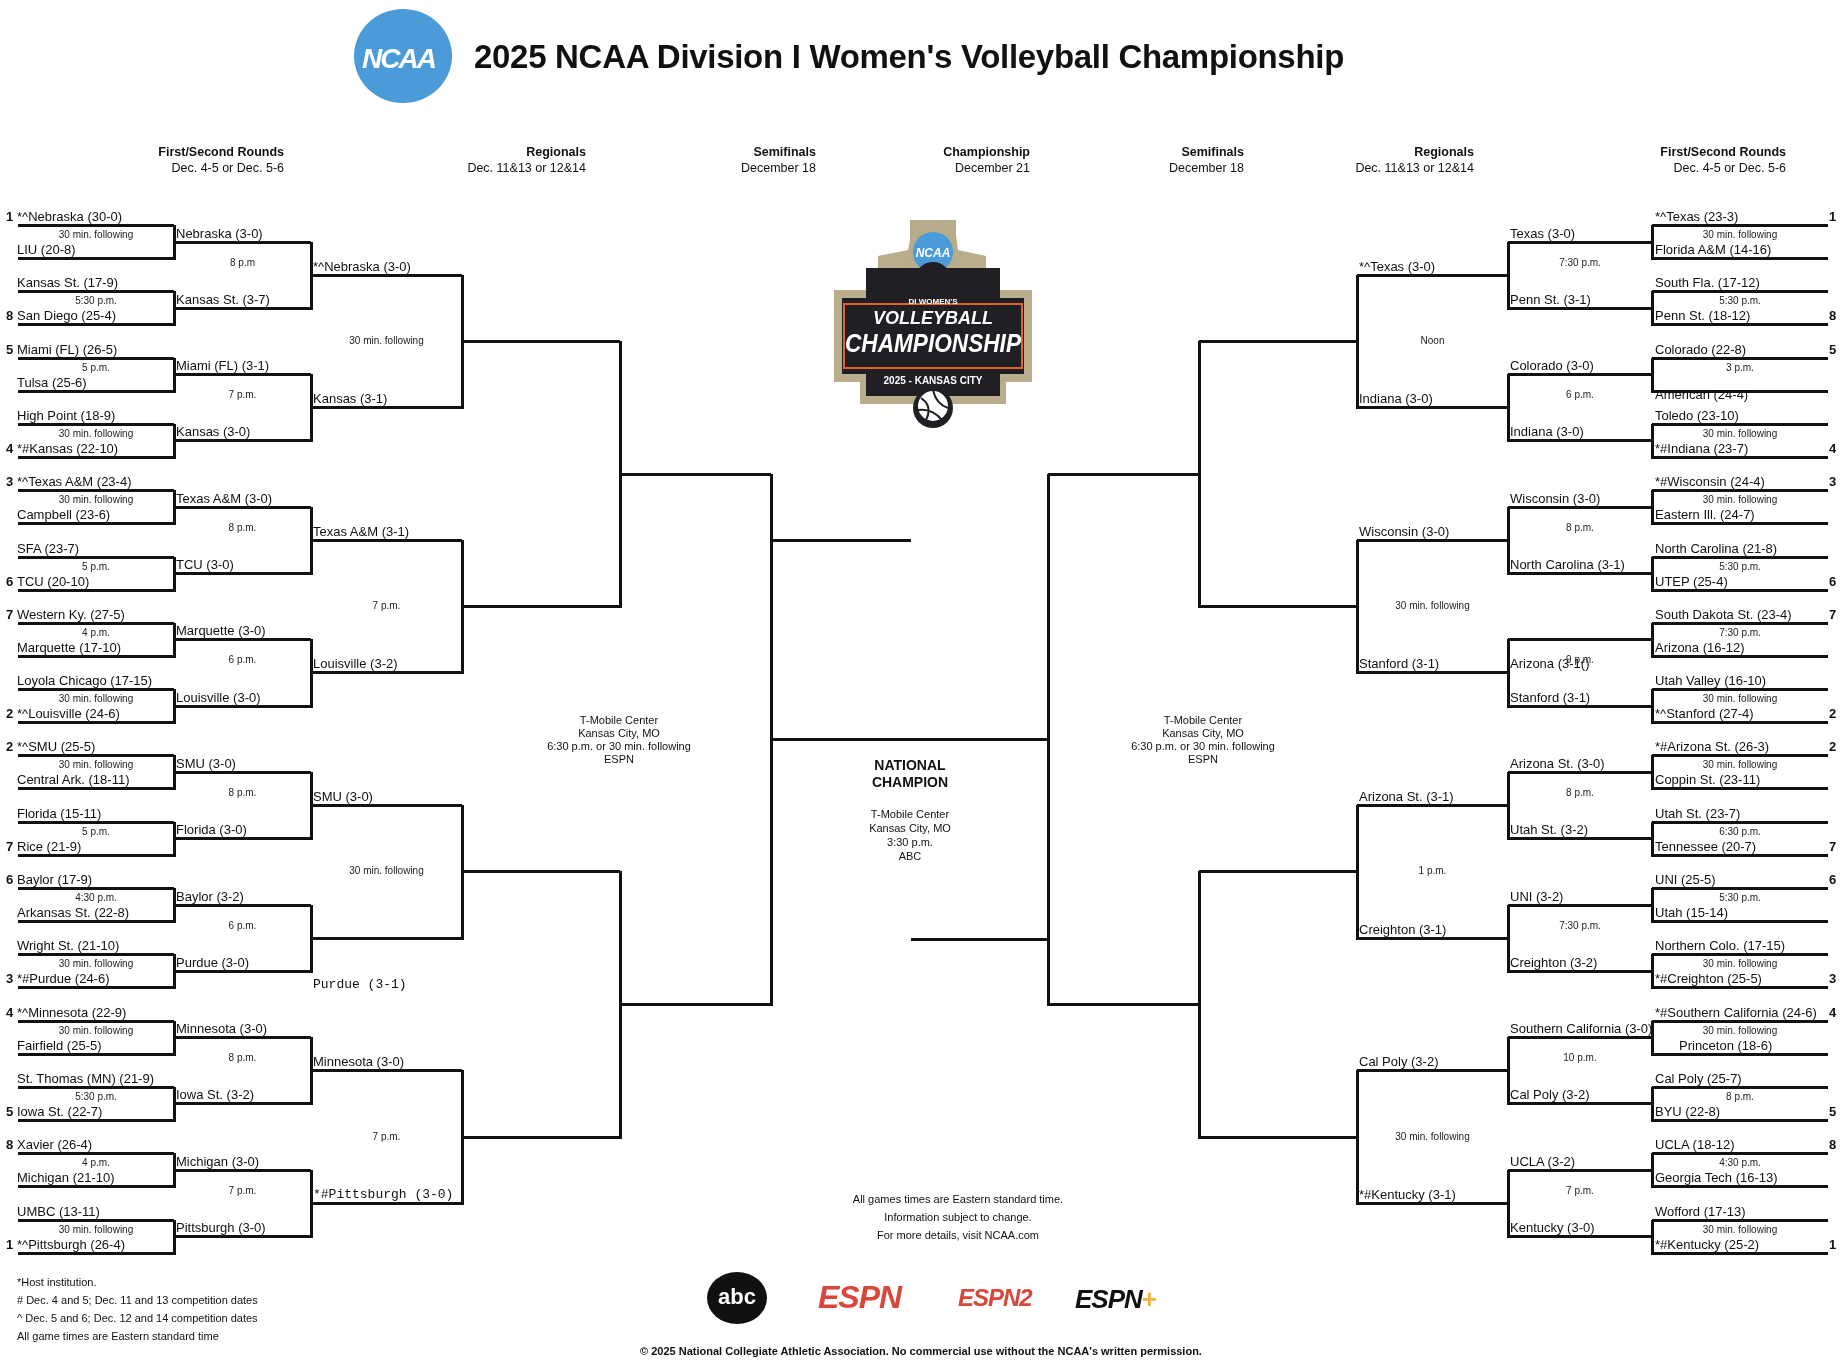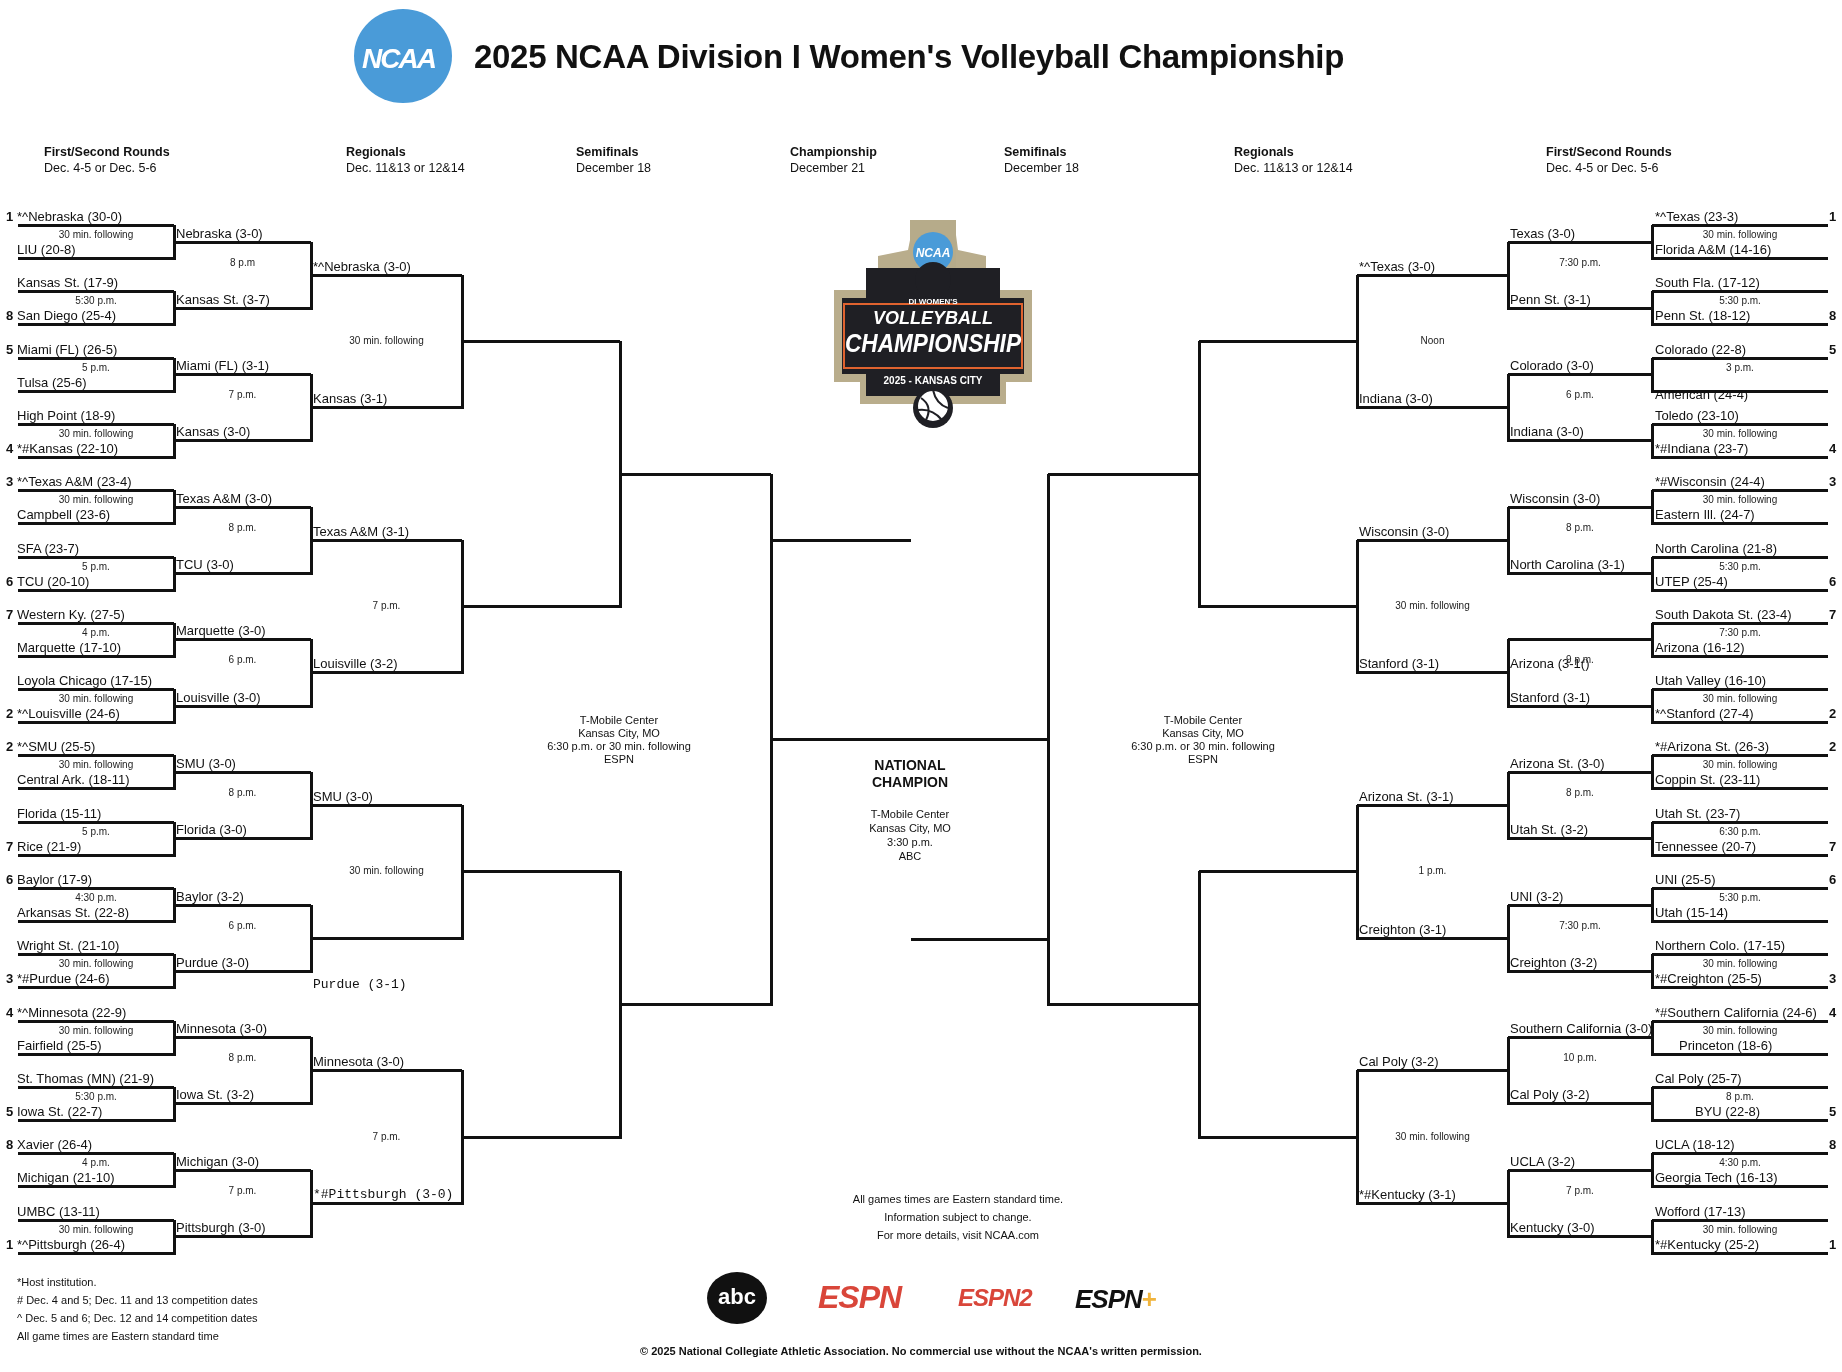--- a/index.html
+++ b/index.html
@@ -3,21 +3,21 @@
 <meta charset="utf-8">
 <style>
   html, body { margin:0; padding:0; background:#ffffff; }
   body { width:1842px; height:1372px; position:relative; overflow:hidden;
          font-family:"Liberation Sans", sans-serif; color:#111; }
   .hline { position:absolute; height:3px; background:#111; }
   .vline { position:absolute; width:3px; background:#111; }
   .team { position:absolute; font-size:13px; line-height:15px; white-space:nowrap; color:#111; }
   .seed { position:absolute; font-size:13px; line-height:15px; font-weight:bold; }
   .time { position:absolute; font-size:10px; line-height:12px; white-space:nowrap; text-align:center; color:#222; }
-  .colhead { position:absolute; text-align:left; font-size:12.5px; line-height:16px; width:240px; }
+  .colhead { position:absolute; text-align:right; font-size:12.5px; line-height:16px; width:240px; }
   .colhead b { display:block; font-weight:bold; }
   .venue { position:absolute; text-align:center; font-size:11px; line-height:13px; width:240px; }
   #title { position:absolute; left:474px; top:38px; font-size:33px; font-weight:bold; letter-spacing:-0.3px; white-space:nowrap; }
   #ncaa-logo { position:absolute; left:354px; top:9px; width:98px; height:94px; border-radius:50%; background:#4a9bd8; }
   #ncaa-logo span { position:absolute; left:8px; top:34px; font-size:28px; font-weight:bold; font-style:italic; color:#fff; letter-spacing:-2px; }
   #ncaa-logo small { position:absolute; right:4px; bottom:12px; font-size:8px; color:#fff; }
   #champ-label { position:absolute; left:820px; top:757px; width:180px; text-align:center; font-weight:bold; font-size:14px; line-height:17px; }
   #champ-venue { position:absolute; left:820px; top:807px; width:180px; text-align:center; font-size:11px; line-height:14px; }
   #notes { position:absolute; left:678px; top:1190px; width:560px; text-align:center; font-size:11px; line-height:18px; }
   #legend { position:absolute; left:17px; top:1273px; font-size:11px; line-height:18px; }
@@ -397,21 +397,21 @@
     <div class="vline" style="left: 1651px; top: 1020.6px; height: 35px;"></div>
     <div class="team" style="left: 1655px; top: 1004.6px;">*#Southern California (24-6)</div>
     <div class="team" style="left: 1655px; top: 1037.6px; margin-left: 24px;">Princeton (18-6)</div>
     <div class="time" style="left: 1652px; width: 176px; top: 1024.6px;">30 min. following</div>
     <div class="seed" style="left: 1829px; top: 1004.6px;">4</div>
     <div class="seed" style="left: 1829px; top: 1037.6px;"></div>
     <div class="hline" style="left: 1652px; top: 1085.9px; width: 176px;"></div>
     <div class="hline" style="left: 1652px; top: 1118.9px; width: 176px;"></div>
     <div class="vline" style="left: 1651px; top: 1086.9px; height: 35px;"></div>
     <div class="team" style="left: 1655px; top: 1070.9px;">Cal Poly (25-7)</div>
-    <div class="team" style="left: 1655px; top: 1103.9px; margin-left: 40px;">BYU (22-8)</div>
+    <div class="team" style="left: 1655px; top: 1103.9px;">BYU (22-8)</div>
     <div class="time" style="left: 1652px; width: 176px; top: 1090.9px;">8 p.m.</div>
     <div class="seed" style="left: 1829px; top: 1070.9px;"></div>
     <div class="seed" style="left: 1829px; top: 1103.9px;">5</div>
     <div class="hline" style="left: 1652px; top: 1152.2px; width: 176px;"></div>
     <div class="hline" style="left: 1652px; top: 1185.2px; width: 176px;"></div>
     <div class="vline" style="left: 1651px; top: 1153.2px; height: 35px;"></div>
     <div class="team" style="left: 1655px; top: 1137.2px;">UCLA (18-12)</div>
     <div class="team" style="left: 1655px; top: 1170.2px;">Georgia Tech (16-13)</div>
     <div class="time" style="left: 1652px; width: 176px; top: 1157.2px;">4:30 p.m.</div>
     <div class="seed" style="left: 1829px; top: 1137.2px;">8</div>

